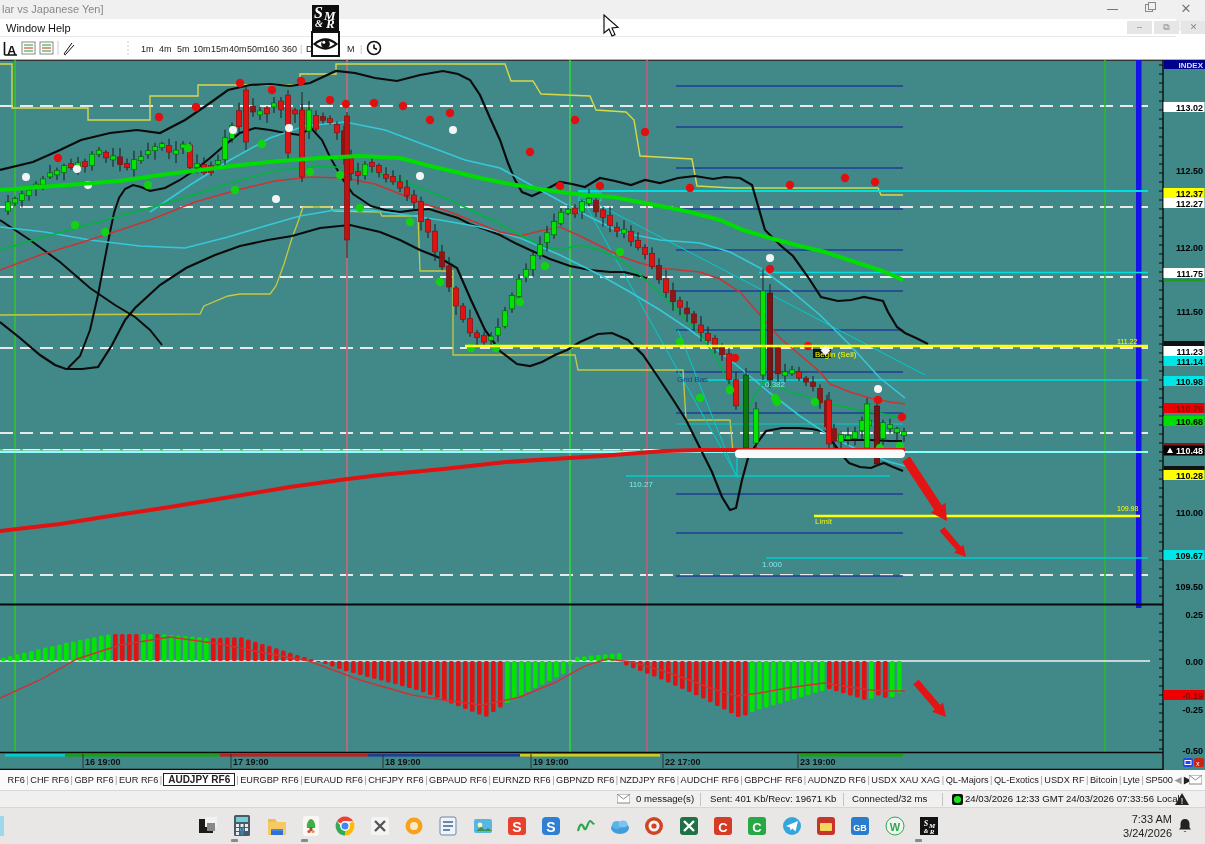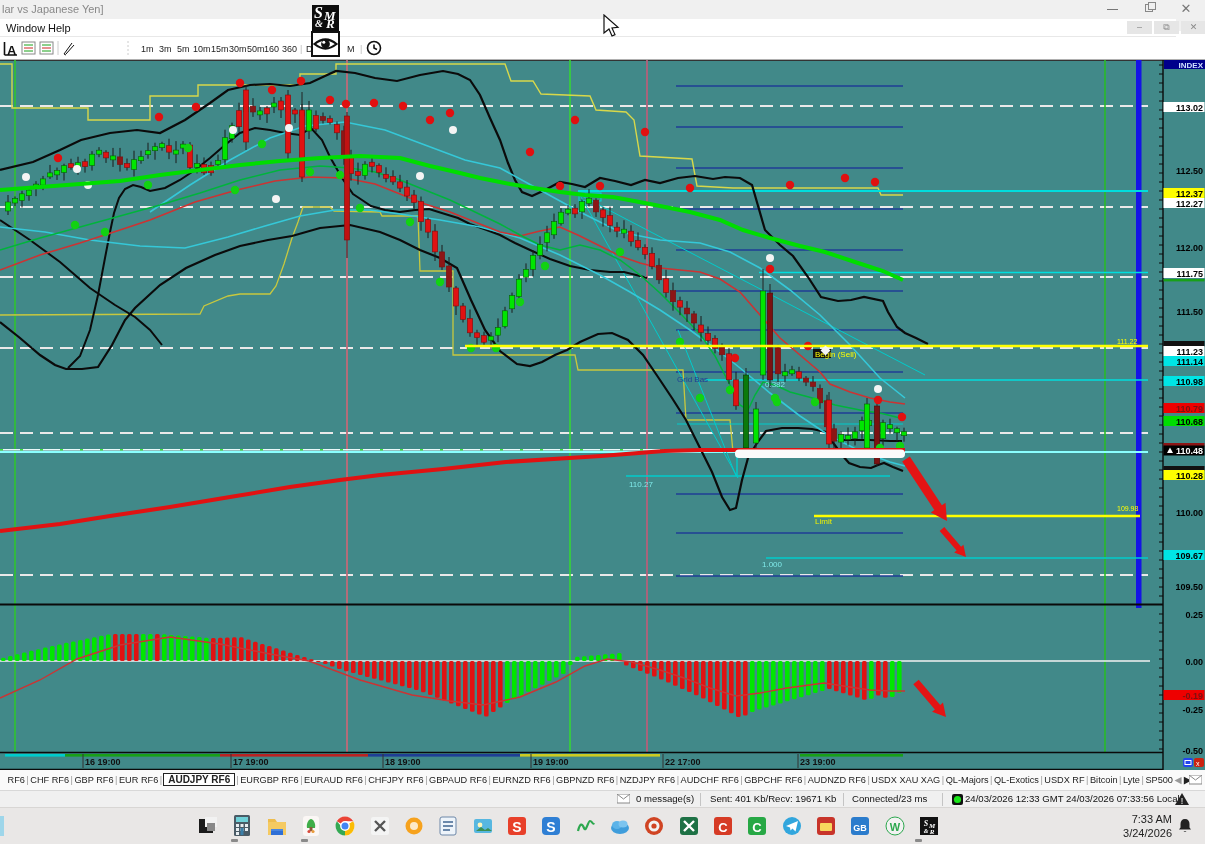--- a/index.html
+++ b/index.html
@@ -64,25 +64,25 @@
         <rect x="0" y="5" width="13" height="12" fill="none" stroke="#888"></rect>
         <line x1="2" y1="8" x2="11" y2="8" stroke="#18a018"></line>
         <line x1="2" y1="11" x2="11" y2="11" stroke="#cc2222"></line>
         <line x1="2" y1="14" x2="11" y2="14" stroke="#18a018"></line>
       </g>
     <line x1="58" y1="4" x2="58" y2="18" stroke="#ccc"></line>
     <path d="M64 17 L72 6 M66 17 L74 8 M64 17 l 2 1" stroke="#111" fill="none"></path>
     <line x1="128" y1="4" x2="128" y2="18" stroke="#ccc" stroke-dasharray="2,2"></line>
   </svg>
   <span class="tf" style="left:141px">1m</span>
-    <span class="tf" style="left:159px">3m</span>
+    <span class="tf" style="left:159px">4m</span>
     <span class="tf" style="left:177px">5m</span>
     <span class="tf" style="left:193px">10m</span>
     <span class="tf" style="left:211px">15m</span>
-    <span class="tf" style="left:229px">30m</span>
+    <span class="tf" style="left:229px">40m</span>
     <span class="tf" style="left:247px">50m</span>
     <span class="tf" style="left:264px">160</span>
     <span class="tf" style="left:282px">360</span>
   <span class="tf" style="left:300px;color:#bbb">|</span>
   <span class="tf" style="left:306px">D</span>
   <span class="tf" style="left:347px">M</span>
   <span class="tf" style="left:360px;color:#bbb">|</span>
   <svg width="16" height="16" style="position:absolute;left:366px;top:3px">
       <circle cx="8" cy="8" r="6.5" fill="none" stroke="#111" stroke-width="1.6"></circle>
       <path d="M8 4.5 L8 8 L11 9.5" stroke="#111" stroke-width="1.6" fill="none"></path>
@@ -784,21 +784,21 @@
 <div class="tabbar"><span class="tb">RF6</span><span class="sep">|</span><span class="tb">CHF RF6</span><span class="sep">|</span><span class="tb">GBP RF6</span><span class="sep">|</span><span class="tb">EUR RF6</span><span class="sep">|</span><span class="tbsel">AUDJPY RF6</span><span class="sep">|</span><span class="tb">EURGBP RF6</span><span class="sep2">|</span><span class="tb">EURAUD RF6</span><span class="sep2">|</span><span class="tb">CHFJPY RF6</span><span class="sep2">|</span><span class="tb">GBPAUD RF6</span><span class="sep2">|</span><span class="tb">EURNZD RF6</span><span class="sep2">|</span><span class="tb">GBPNZD RF6</span><span class="sep2">|</span><span class="tb">NZDJPY RF6</span><span class="sep2">|</span><span class="tb">AUDCHF RF6</span><span class="sep2">|</span><span class="tb">GBPCHF RF6</span><span class="sep2">|</span><span class="tb">AUDNZD RF6</span><span class="sep2">|</span><span class="tb">USDX XAU XAG</span><span class="sep2">|</span><span class="tb">QL-Majors</span><span class="sep2">|</span><span class="tb">QL-Exotics</span><span class="sep2">|</span><span class="tb">USDX RF</span><span class="sep2">|</span><span class="tb">Bitcoin</span><span class="sep2">|</span><span class="tb">Lyte</span><span class="sep2">|</span><span class="tb">SP500</span><span class="sep">◀</span> <span style="font-weight:bold">▶</span></div>
 <div class="statusbar">
   <svg width="13" height="10" style="position:absolute;left:617px;top:3px">
       <rect x="0" y="0" width="13" height="9" fill="#fff" stroke="#888"></rect>
       <path d="M0 0 L6.5 5 L13 0" stroke="#888" fill="none"></path>
     </svg>
   <span style="left:636px">0 message(s)</span>
   <div class="svline" style="left:700px"></div>
   <span style="left:710px">Sent: 401 Kb/Recv: 19671 Kb</span>
   <div class="svline" style="left:843px"></div>
-  <span style="left:852px">Connected/23 ms</span>
+  <span style="left:852px">Connected/32 ms</span>
   <div class="svline" style="left:942px"></div>
   <svg width="11" height="11" style="position:absolute;left:952px;top:3px">
       <rect width="11" height="11" rx="2" fill="#111"></rect>
       <circle cx="5.5" cy="5.5" r="3.6" fill="#19e619"></circle>
     </svg>
   <span style="left:965px">24/03/2026 12:33 GMT</span>
   <span style="left:1066px">24/03/2026 07:33:56 Local</span>
   <svg width="14" height="12" style="position:absolute;left:1175px;top:2px">
       <path d="M7 0 L14 12 L0 12 z" fill="#222"></path>
       <text x="7" y="10.5" font-size="9" fill="#fff" text-anchor="middle" font-family="Liberation Sans">!</text>

